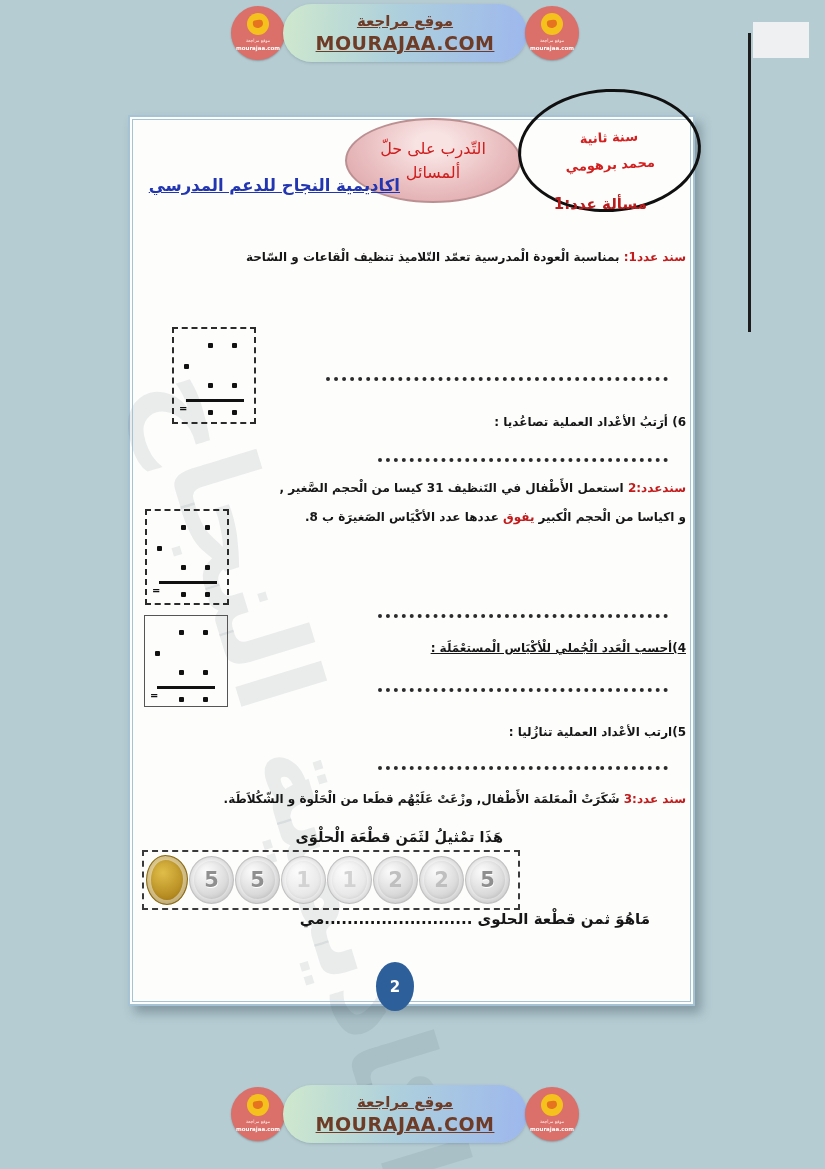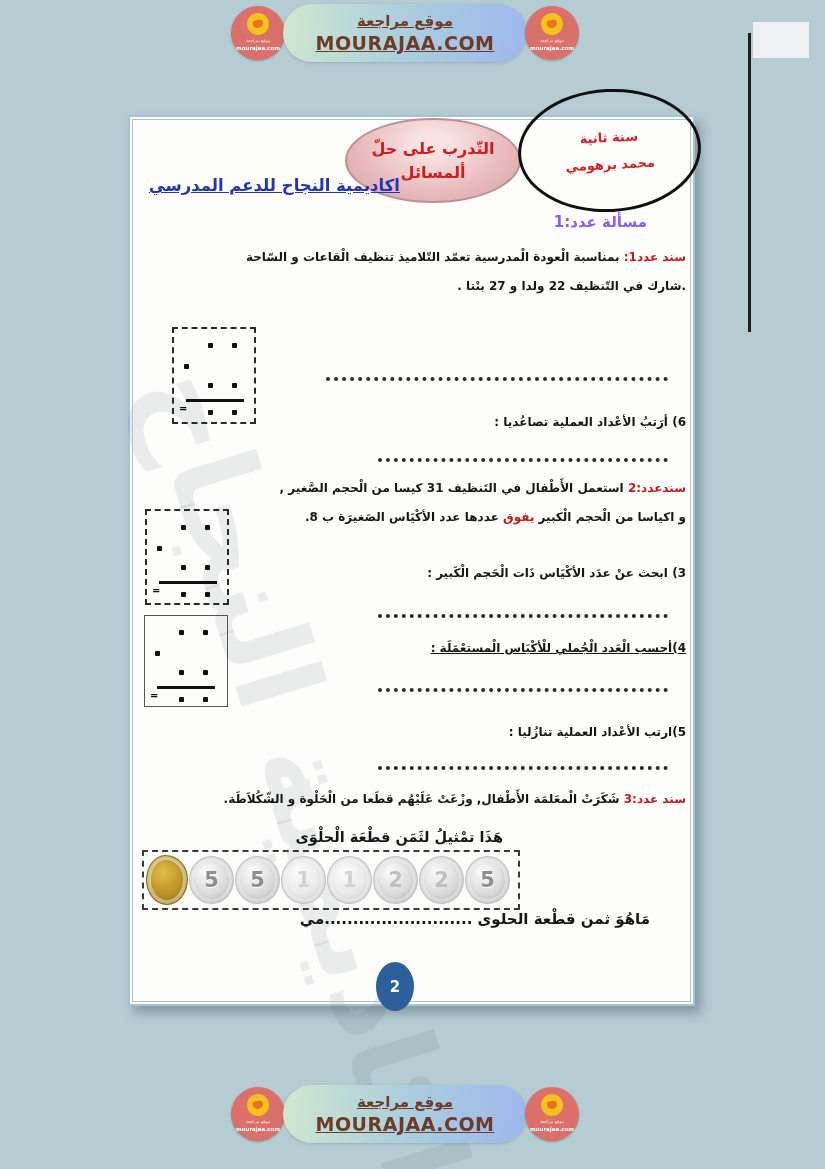--- a/index.html
+++ b/index.html
@@ -46,34 +46,34 @@
     z-index:0; left:118px; top:235px; white-space:nowrap;
     font-size:118px; font-weight:700; color:rgba(70,85,95,.10);
     transform:rotate(73deg); transform-origin:0 0; direction:rtl;
   }
   
   .bubble {
     left:215px; top:1px; width:176px; height:85px; border-radius:50%;
     background:radial-gradient(ellipse at 50% 30%, #f8e2e2 15%, #eabfc1 55%, #d99da1 100%);
     border:2px solid #bb9093;
     display:flex; flex-direction:column; align-items:center; justify-content:center;
-    color:#cf1d1d; font-size:16px; font-weight:700; line-height:24px; direction:rtl; text-align:center;
+    color:#cf1d1d; font-size:16px; font-weight:400; line-height:24px; direction:rtl; text-align:center;
   }
   
   .stamp {
     left:388px; top:-28px; width:183px; height:123px;
     border:3px solid #101010; border-radius:50%; transform:rotate(-3deg);
     display:flex; flex-direction:column; align-items:center; justify-content:center; gap:12px;
     color:#d41f1f; font-size:13px; font-weight:800; direction:rtl; text-align:center; background:transparent;
   }
   .academy {
     left:0px; top:59px; width:270px; white-space:nowrap; overflow:hidden;
     font-size:16.5px; font-weight:800; color:#2236b2; text-decoration:underline; direction:rtl;padding-left:34px;
   }
-  .problem-no { left:365px; top:96px; width:152px; font-size:15px; font-weight:800; color:#8b5cf6; direction:rtl; text-align:right; }
+  .problem-no { left:365px; top:78px; width:152px; font-size:15px; font-weight:800; color:#b91c1c; direction:rtl; text-align:right; }
   
   .para, .question { left:10px; width:546px; direction:rtl; text-align:right; color:#161616; font-size:12px; font-weight:700; line-height:29px; }
   .red { color:#c21b1b; }
   .ansline { right:25px; height:0; border-bottom:4px dotted #2b2b2b; }
   
   .opbox { width:84px; height:97px; }
   .opbox.dashed { border:2px dashed #2a2a2a; }
   .opbox.solid { border:1.5px solid #555; }
   .opbox span { position:absolute; }
   .opbox .d { width:5px; height:5px; background:#111; border-radius:1px; }
@@ -154,21 +154,20 @@
     <span>سنة ثانية</span>
     <span>محمد برهومي</span>
   </div>
 
   <div class="academy">اكاديمية النجاح للدعم المدرسي</div>
 
   <div class="problem-no">مسألة عدد:1</div>
 
   <p class="para" style="top:126px;">
     <span class="red">سند عدد1:</span><span> بمناسبة الْعودة الْمدرسية تعمّد التّلاميذ تنظيف الْقاعات و السّاحة</span><br>
-    <span>.شارك في التّنظيف 22 ولدا و 27 بنْتا .</span>
   </p>
 
   <div class="ansline" style="top:260px; width:342px;"></div>
 
   <div class="opbox dashed" style="left:42px; top:210px;">
     <span class="d d1"></span>
       <span class="d d2"></span>
       <span class="d dp"></span>
     <span class="d d3"></span>
       <span class="d d4"></span>
@@ -191,21 +190,20 @@
       <span class="d d2"></span>
       <span class="d dp"></span>
     <span class="d d3"></span>
       <span class="d d4"></span>
     <span class="bar"></span>
       <span class="eq">=</span>
     <span class="d d5"></span>
       <span class="d d6"></span>
   </div>
 
-  <p class="question" style="top:442px;">3) ابحث عنْ عدَد الأكْيَاس ذَات الْحَجم الْكَبير :</p>
   <div class="ansline" style="top:497px; width:290px;"></div>
 
   <div class="opbox solid" style="left:14px; top:498px; height:92px;">
     <span class="d d1"></span>
       <span class="d d2"></span>
       <span class="d dp"></span>
     <span class="d d3"></span>
       <span class="d d4"></span>
     <span class="bar"></span>
       <span class="eq">=</span>

